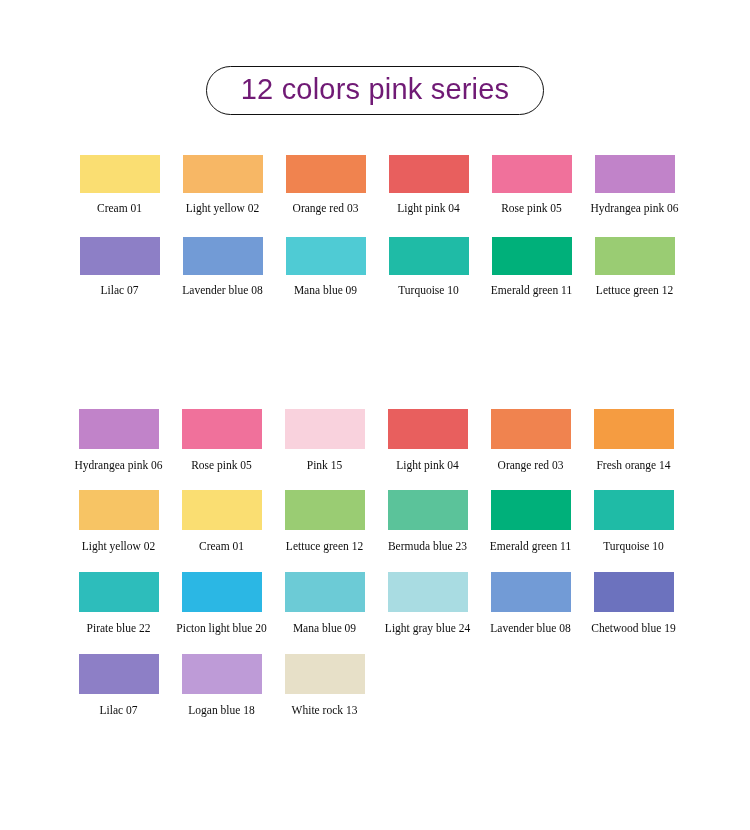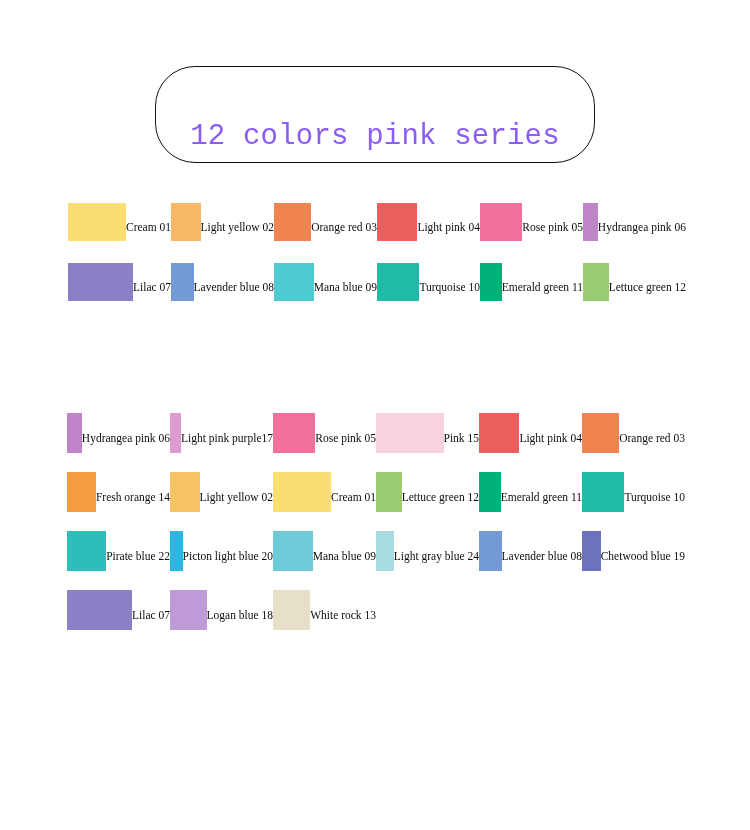--- a/index.html
+++ b/index.html
@@ -31,27 +31,26 @@
     display: inline-flex;
     align-items: center;
     justify-content: center;
     border: 1.4px solid #111111;
     border-radius: 40px;
     padding: 7px 34px 10px 34px;
     min-width: 290px;
     background: #ffffff;
   }
   .heading-text {
-    font-family: Liberation Mono, monospace;
+    font-family: Liberation Sans, sans-serif;
     font-size: 29px;
     line-height: 1.05;
     letter-spacing: 0.2px;
-    color: #8b5cf6;
+    color: #701a75;
     white-space: nowrap;
-    margin-top: 48px;
   }
 
   
   .swatch-grid {
     display: grid;
     justify-content: center;
     column-gap: 0px;
   }
   .grid-12 {
     grid-template-columns: repeat(6, 103px);
@@ -61,21 +60,21 @@
   }
   .grid-24 {
     grid-template-columns: repeat(6, 103px);
     row-gap: 19px;
     margin-top: 40px;
     padding-left: 2px;
   }
 
   .swatch-cell {
     display: flex;
-    flex-direction: row;
+    flex-direction: column;
     align-items: center;
   }
   .swatch-chip {
     width: 80px;
     height: 38px;
     display: block;
   }
   .grid-24 .swatch-chip {
     width: 80px;
     height: 40px;
@@ -161,24 +160,20 @@
       </div>
   </section>
 
   <section class="section-24">
     <div class="swatch-grid grid-24" id="grid-24">
         <div class="swatch-cell">
           <div class="swatch-chip" style="background-color: rgb(193, 131, 201);"></div>
           <div class="swatch-label">Hydrangea pink 06</div>
         </div>
         <div class="swatch-cell">
-          <div class="swatch-chip" style="background-color: rgb(221, 155, 210);"></div>
-          <div class="swatch-label">Light pink purple17</div>
-        </div>
-        <div class="swatch-cell">
           <div class="swatch-chip" style="background-color: rgb(240, 113, 155);"></div>
           <div class="swatch-label">Rose pink 05</div>
         </div>
         <div class="swatch-cell">
           <div class="swatch-chip" style="background-color: rgb(249, 210, 221);"></div>
           <div class="swatch-label">Pink 15</div>
         </div>
         <div class="swatch-cell">
           <div class="swatch-chip" style="background-color: rgb(232, 95, 94);"></div>
           <div class="swatch-label">Light pink 04</div>
@@ -197,20 +192,24 @@
         </div>
         <div class="swatch-cell">
           <div class="swatch-chip" style="background-color: rgb(250, 222, 114);"></div>
           <div class="swatch-label">Cream 01</div>
         </div>
         <div class="swatch-cell">
           <div class="swatch-chip" style="background-color: rgb(154, 204, 115);"></div>
           <div class="swatch-label">Lettuce green 12</div>
         </div>
         <div class="swatch-cell">
+          <div class="swatch-chip" style="background-color: rgb(91, 195, 154);"></div>
+          <div class="swatch-label">Bermuda blue 23</div>
+        </div>
+        <div class="swatch-cell">
           <div class="swatch-chip" style="background-color: rgb(0, 176, 122);"></div>
           <div class="swatch-label">Emerald green 11</div>
         </div>
         <div class="swatch-cell">
           <div class="swatch-chip" style="background-color: rgb(31, 187, 166);"></div>
           <div class="swatch-label">Turquoise 10</div>
         </div>
         <div class="swatch-cell">
           <div class="swatch-chip" style="background-color: rgb(45, 189, 187);"></div>
           <div class="swatch-label">Pirate blue 22</div>

